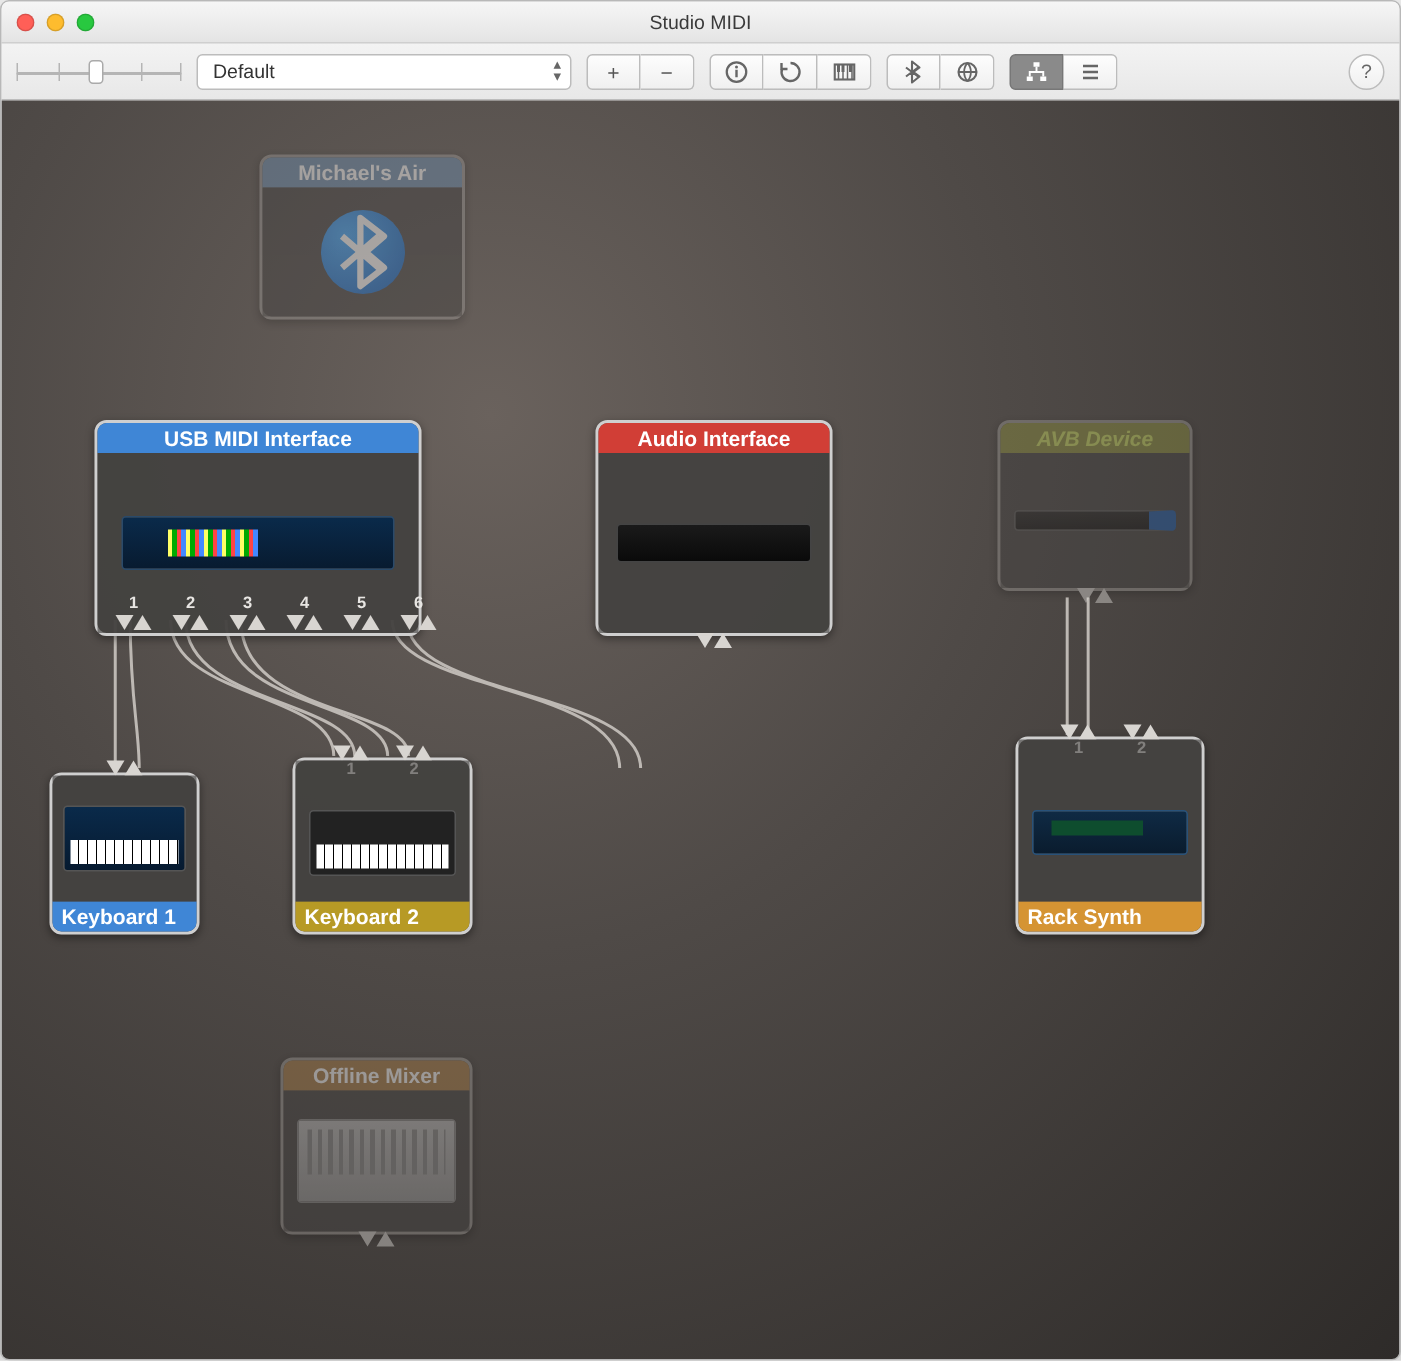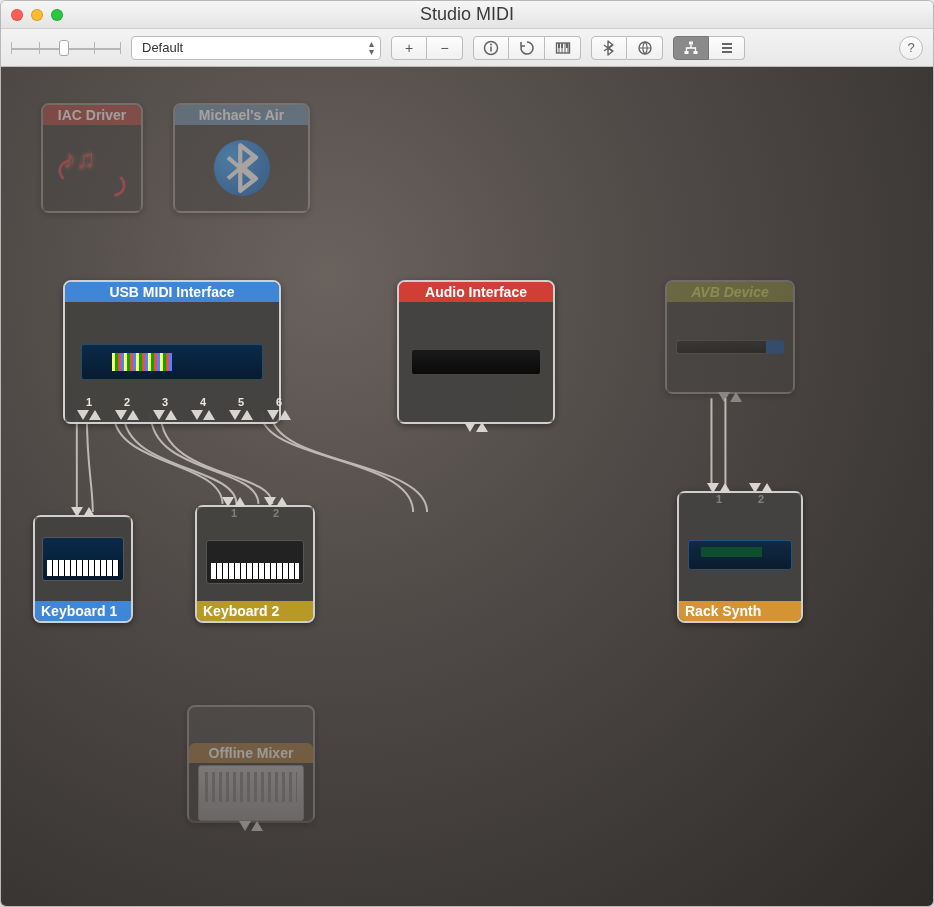--- a/index.html
+++ b/index.html
@@ -29,21 +29,21 @@
   
   .titlebar {
     height: var(--titlebar-h);
     background: linear-gradient(#f6f6f6, #e4e4e4);
     border-bottom: 1px solid #cfcfcf;
     display: flex; align-items: center; position: relative;
   }
   .traffic-lights { display: flex; gap: 8px; padding-left: 10px; }
   .tl { width: 12px; height: 12px; border-radius: 50%; border: .5px solid rgba(0,0,0,.15);}
   .tl.red { background:#ff5f57;} .tl.yellow{background:#febc2e;} .tl.green{background:#28c840;}
-  .title { position:absolute; left:0; right:0; text-align:center; font-size:18px; color:#3a3a3a; pointer-events:none;}
+  .title { position:absolute; left:0; right:0; text-align:center; font-size:13px; color:#3a3a3a; pointer-events:none;}
   
   .toolbar {
     height: var(--toolbar-h);
     background: linear-gradient(#f3f3f3, #e8e8e8);
     border-bottom: 1px solid #bdbdbd;
     display:flex; align-items:center; gap:10px; padding: 0 10px;
   }
   .zoom-slider { display:flex; align-items:center; gap:0; width:110px;}
   .zoom-track { position:relative; flex:1; height:18px;}
   .zoom-line  { position:absolute; left:0; right:0; top:50%; height:2px; background:#b5b5b5; border-radius:1px;}
@@ -124,21 +124,21 @@
   .art.mixer::after{content:"";position:absolute;left:6px;right:6px;top:6px;height:30px;background:repeating-linear-gradient(90deg,#888 0 3px,transparent 3px 7px);}
   .art.bticon{width:56px;height:56px;border-radius:50%;background:radial-gradient(circle at 30% 30%,#3da7ff,#0b5bbd);}
   .art.bticon svg{width:100%;height:100%;}
   .art.notes{width:70px;height:56px;position:relative;}
   .art.notes::before{content:"♪♫";position:absolute;left:6px;top:4px;font-size:26px;color:#d94848;text-shadow:0 0 4px #ff7b7b;}
   .art.notes::after{content:"";position:absolute;left:0;right:0;top:20px;height:30px;border:3px solid #d94848;border-radius:50%;border-top-color:transparent;border-bottom-color:transparent;transform:rotate(18deg);} 
 
   
   .c-red{background:#d13e36;} .c-blue{background:#3f86d6;} .c-yellow{background:#b79a25;}
   .c-green{background:#2a9a3a;} .c-orange{background:#d59433;}
-  .c-dimred{background:#b34a43;} .c-dimblue{background:#6e8fb0;} .c-dimorange{background:#a97d46;margin-top:36px;}
+  .c-dimred{background:#b34a43;} .c-dimblue{background:#6e8fb0;} .c-dimorange{background:#a97d46;}
   .c-dimyellow{background:#8b8d3d; color:#cfe062 !important;font-style:italic;}
 </style>
 </head>
 <body>
 
 <div class="window">
 
   <div class="titlebar">
     <div class="traffic-lights">
       <div class="tl red"></div>
@@ -251,26 +251,20 @@
       <path d="M150 347 C150 408, 258 400, 258 438"></path>
       <path d="M160 347 C160 412, 272 404, 272 438"></path>
 
       <path d="M261 347 C261 395, 413 390, 413 446"></path>
       <path d="M271 347 C271 399, 427 394, 427 446"></path>
 
       <path d="M712 332 C712 380, 712 400, 712 424"></path>
       <path d="M726 332 C726 380, 726 400, 726 424"></path>
     </svg>
 
-    <div class="node dim" style="left:40px;top:36px;width:102px;height:110px">
-      <div class="header c-dimred">IAC Driver</div>
-      <div class="body">
-          <div class="art notes"></div>
-        </div>
-    </div>
 
     <div class="node dim" style="left:172px;top:36px;width:137px;height:110px">
       <div class="header c-dimblue">Michael's Air</div>
       <div class="body">
         <div class="art bticon">
           <svg viewBox="0 0 32 32">
               <path d="M15 3l9 7-7 6 7 6-9 7V3zM8 10l14 12M8 22l14-12" fill="none" stroke="#fff" stroke-width="2.4" stroke-linejoin="round"></path>
             </svg>
         </div>
       </div>

